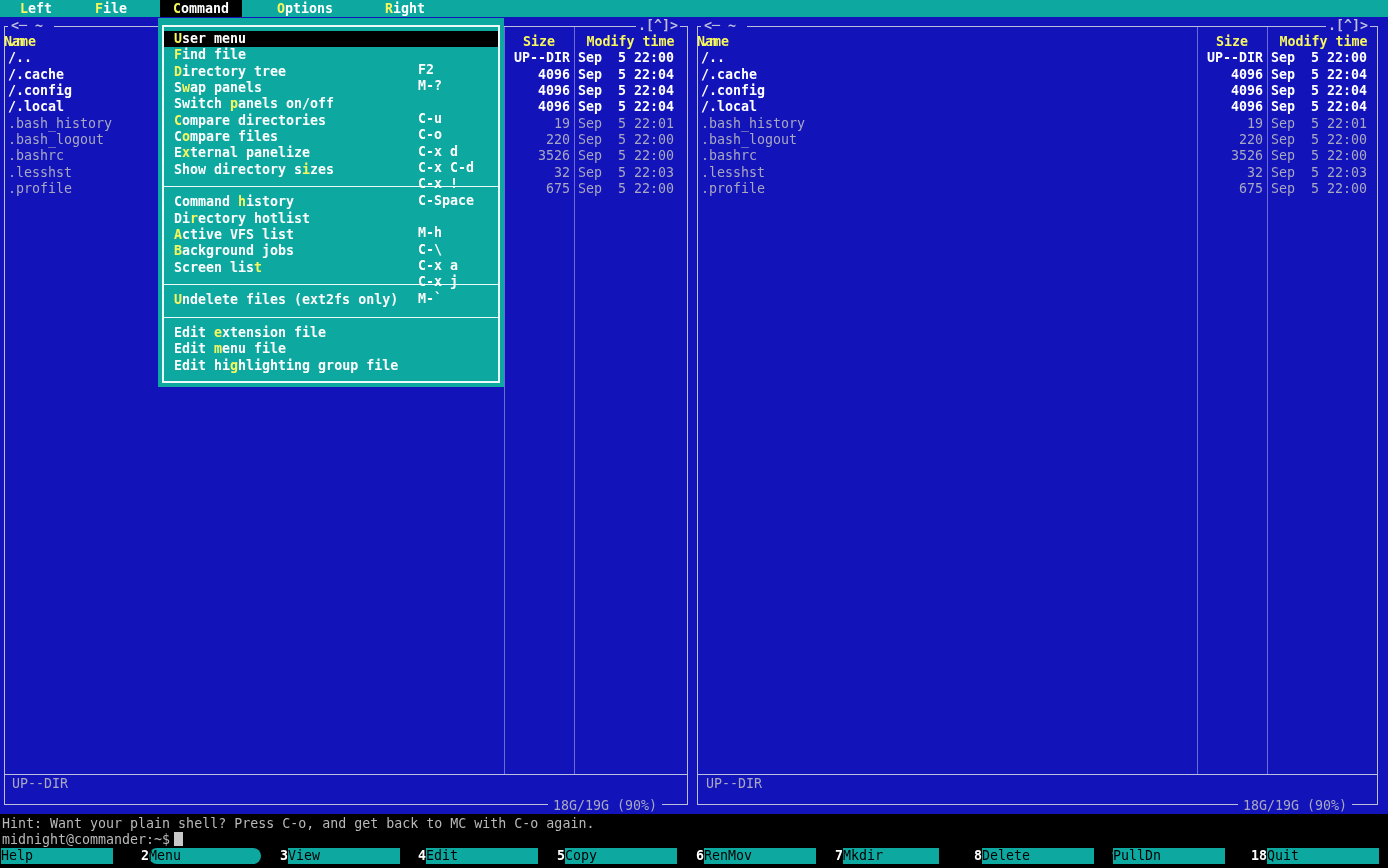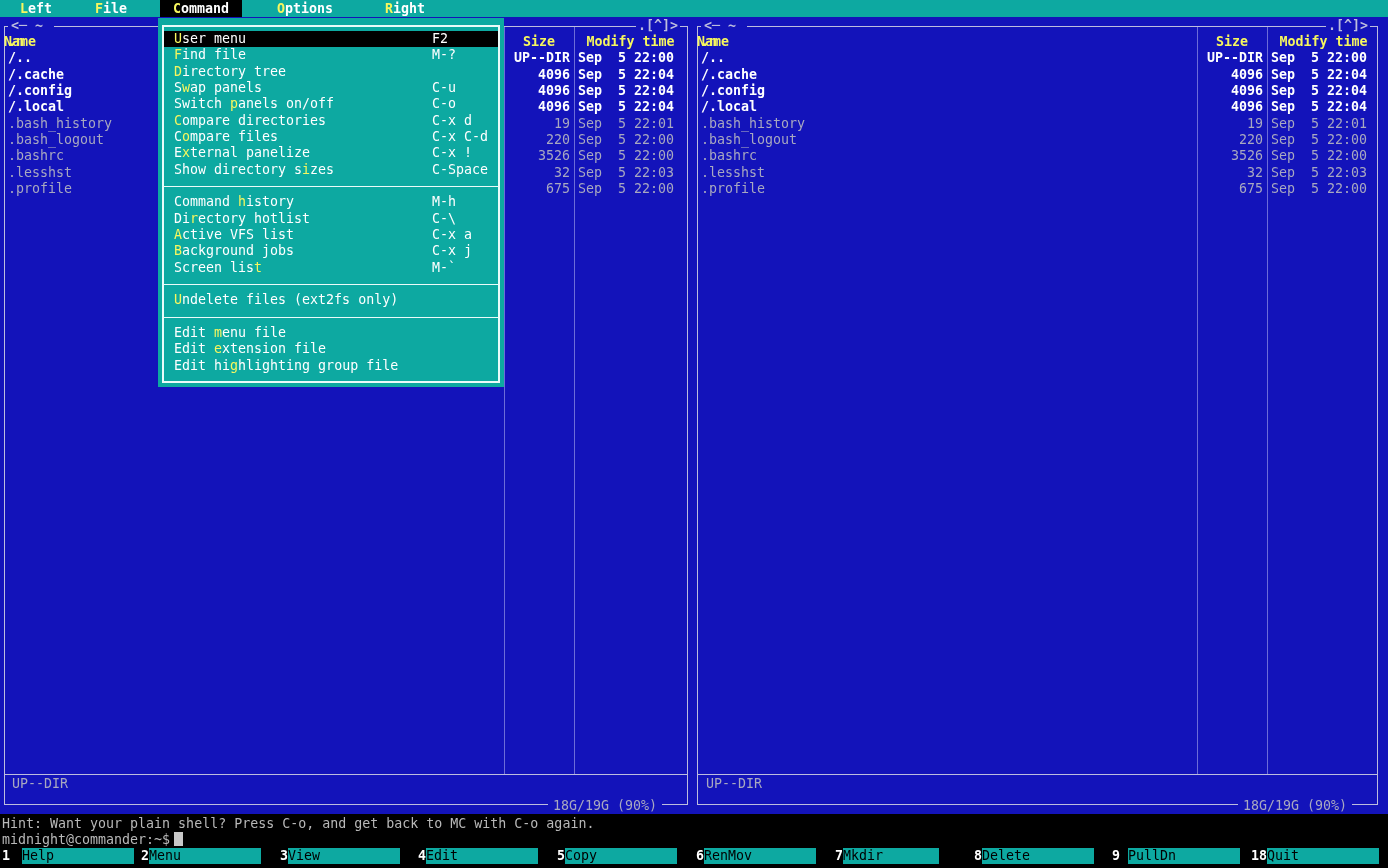--- a/index.html
+++ b/index.html
@@ -37,23 +37,23 @@
   .fsize{position:absolute;left:430px;width:136px;text-align:right;}
   .fdate{position:absolute;left:574px;}
   .dir{color:var(--white);font-weight:bold;}
   .reg{color:var(--file-gray);}
   .ministatus{position:absolute;left:12px;top:759px;height:16px;line-height:16px;color:var(--file-gray);}
   .usage{position:absolute;top:781px;height:16px;line-height:16px;background:var(--panel-bg);color:var(--file-gray);padding:0 5px;z-index:2;text-align:right;}
   
   #dropdown{position:absolute;left:158px;top:18px;width:346px;height:369px;background:var(--bar-bg);z-index:10;}
   #dropdown .inner-border{position:absolute;left:4px;top:7px;width:338px;height:358px;border:2px solid var(--menu-border);}
   #menu-items{position:absolute;left:0;top:13px;width:346px;}
-  .menu-row{position:relative;height:16.33px;line-height:16.33px;color:var(--white);font-weight:normal;white-space:pre;cursor:default;}
+  .menu-row{position:relative;height:16.33px;line-height:16.33px;color:var(--white);font-weight:bold;white-space:pre;cursor:default;}
   .menu-row .lbl{position:absolute;left:16px;}
-  .menu-row .sc{position:absolute;left:274px;}
+  .menu-row .sc{position:absolute;left:260px;margin-top:31px;}
   .menu-row .hot{color:var(--yellow);}
   .menu-row.selected .bar{position:absolute;left:6px;top:0;width:334px;height:100%;background:var(--sel-bg);}
   .menu-row .lbl,.menu-row .sc{z-index:1;}
   .menu-sep{position:relative;height:16.33px;}
   .menu-sep .line{position:absolute;left:4px;top:8px;width:338px;height:1px;background:var(--menu-border);}
   
   #hint{position:absolute;left:2px;top:816px;width:1384px;height:16px;line-height:16px;color:var(--term-gray);white-space:pre;}
   #promptline{position:absolute;left:2px;top:832px;width:1384px;height:16px;line-height:16px;color:var(--term-gray);white-space:pre;}
   #cursor{display:inline-block;width:9px;height:14px;background:var(--cursor);vertical-align:-2px;margin-left:4px;}
   
@@ -141,38 +141,38 @@
         <div class="menu-row"><span class="lbl"><span></span><span class="hot">A</span><span>ctive VFS list</span></span><span class="sc">C-x a</span></div>
         <div class="menu-row"><span class="lbl"><span></span><span class="hot">B</span><span>ackground jobs</span></span><span class="sc">C-x j</span></div>
         <div class="menu-row"><span class="lbl"><span>Screen lis</span><span class="hot">t</span><span></span></span><span class="sc">M-`</span></div>
         <div class="menu-sep">
           <div class="line"></div>
         </div>
         <div class="menu-row"><span class="lbl"><span></span><span class="hot">U</span><span>ndelete files (ext2fs only)</span></span></div>
         <div class="menu-sep">
           <div class="line"></div>
         </div>
+        <div class="menu-row"><span class="lbl"><span>Edit </span><span class="hot">e</span><span>xtension file</span></span></div>
         <div class="menu-row"><span class="lbl"><span>Edit </span><span class="hot">m</span><span>enu file</span></span></div>
-        <div class="menu-row"><span class="lbl"><span>Edit </span><span class="hot">e</span><span>xtension file</span></span></div>
         <div class="menu-row"><span class="lbl"><span>Edit hi</span><span class="hot">g</span><span>hlighting group file</span></span></div>
       </div>
   </div>
 
   <div id="hint">Hint: Want your plain shell? Press C-o, and get back to MC with C-o again.</div>
 
   <div id="promptline"><span>midnight@commander:~$</span><span id="cursor"></span></div>
 
   <div id="fnbar">
       <div class="fn-slot" style="left: 0px; width: 138px;">
         <span class="fn-num" style="left: 2px;">1</span>
-        <span class="fn-label" style="left: 22px; width: 112px;">Help</span>
+        <span class="fn-label" style="left: 1px; width: 112px;">Help</span>
       </div>
       <div class="fn-slot" style="left: 139px; width: 138px;">
         <span class="fn-num" style="left: 2px;">2</span>
-        <span class="fn-label" style="left: 10px; width: 112px;">Menu</span>
+        <span class="fn-label" style="left: 10px; width: 112px; border-radius: 8px;">Menu</span>
       </div>
       <div class="fn-slot" style="left: 278px; width: 138px;">
         <span class="fn-num" style="left: 2px;">3</span>
         <span class="fn-label" style="left: 10px; width: 112px;">View</span>
       </div>
       <div class="fn-slot" style="left: 416px; width: 138px;">
         <span class="fn-num" style="left: 2px;">4</span>
         <span class="fn-label" style="left: 10px; width: 112px;">Edit</span>
       </div>
       <div class="fn-slot" style="left: 555px; width: 138px;">
@@ -186,21 +186,21 @@
       <div class="fn-slot" style="left: 833px; width: 138px;">
         <span class="fn-num" style="left: 2px;">7</span>
         <span class="fn-label" style="left: 10px; width: 96px;">Mkdir</span>
       </div>
       <div class="fn-slot" style="left: 972px; width: 138px;">
         <span class="fn-num" style="left: 2px;">8</span>
         <span class="fn-label" style="left: 10px; width: 112px;">Delete</span>
       </div>
       <div class="fn-slot" style="left: 1110px; width: 138px;">
         <span class="fn-num" style="left: 2px;">9</span>
-        <span class="fn-label" style="left: 18px; width: 112px;">PullDn</span>
+        <span class="fn-label" style="left: 3px; width: 112px;">PullDn</span>
       </div>
       <div class="fn-slot" style="left: 1249px; width: 138px;">
         <span class="fn-num" style="left: 2px;">18</span>
         <span class="fn-label" style="left: 18px; width: 112px;">Quit</span>
       </div>
     </div>
 
 </div>
 
 </body></html>

